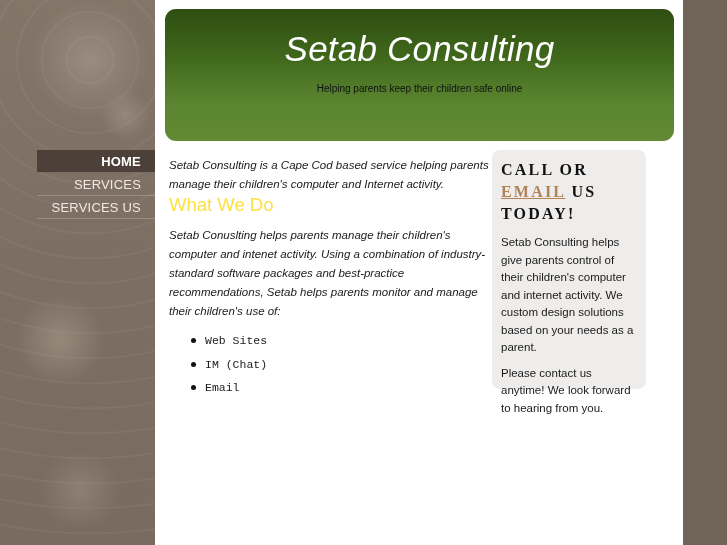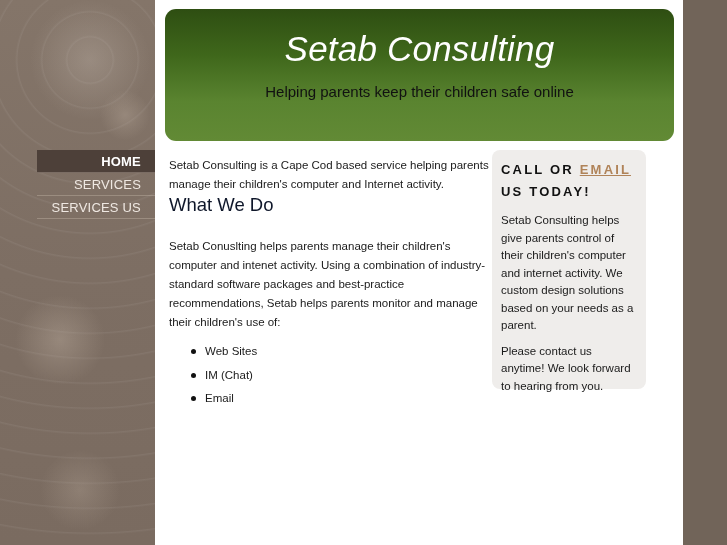--- a/index.html
+++ b/index.html
@@ -34,58 +34,58 @@
       text-align: center;
     }
     .site-title {
       position: absolute; left: 0; right: 0; top: 20px;
       font-size: 35px; color: #ffffff; font-weight: normal;
       letter-spacing: 0.2px;
       font-style: italic;
     }
     .tagline {
       position: absolute; left: 0; right: 0; top: 74px;
-      font-size: 15px; color: #111111; text-align: center;
+      font-size: 10px; color: #111111; text-align: center;
     }
     .nav { position: absolute; left: 37px; top: 150px; width: 118px; }
     .nav-item {
       display: block; height: 23px; line-height: 23px;
       text-align: right; padding-right: 14px;
       font-size: 13px; color: #efe8e2; text-decoration: none;
       border-bottom: 1px solid rgba(210,195,180,0.35);
       letter-spacing: 0.2px;
     }
     .nav-item.active {
       background: #4d4039; color: #ffffff; font-weight: bold;
     }
     .main {
       position: absolute; left: 169px; top: 156px; width: 325px;
       font-size: 11.5px; color: #1a1a1a; line-height: 19px;
     }
-    .main p { margin: 0; }
+    .main p { margin: 0; font-style: italic; }
     .intro { margin-bottom: 20px; }
     .section-heading {
-      font-size: 18.5px; color: #0f172a; font-weight: normal;
-      margin-bottom: 21px; line-height: 22px;
+      font-size: 18.5px; color: #fde047; font-weight: normal;
+      margin-bottom: 10px; line-height: 22px;
     }
     .bullets { list-style: none; margin-top: 10px; padding-left: 22px; }
-    .bullets li { position: relative; padding-left: 14px; line-height: 19px; margin-bottom: 4.5px; }
+    .bullets li { position: relative; padding-left: 14px; line-height: 19px; margin-bottom: 4.5px; font-family: Liberation Mono, monospace; }
     .bullet-dot {
       position: absolute; left: 0; top: 7px; width: 5px; height: 5px;
       border-radius: 50%; background: #111;
     }
     .aside {
       position: absolute; left: 492px; top: 150px; width: 154px; height: 239px;
       background: #efedeb; border-radius: 8px;
       padding: 9px 8px 0 9px;
       font-size: 11.5px; color: #1a1a1a; line-height: 17.5px;
     }
     .aside-heading {
-      font-size: 13px; font-weight: bold; letter-spacing: 2.2px;
-      line-height: 22px; color: #111; margin-bottom: 9px;
+      font-size: 16px; font-weight: bold; letter-spacing: 2.2px;
+      line-height: 22px; color: #111; margin-bottom: 9px; font-family: Liberation Serif, serif;
     }
     .aside-heading a { color: #b08358; text-decoration: underline; }
     .aside p { margin-bottom: 8px; }
   </style>
 </head>
 <body>
 
 <div class="left-panel"></div>
 <div class="right-panel"></div>
 <div class="content"></div>

